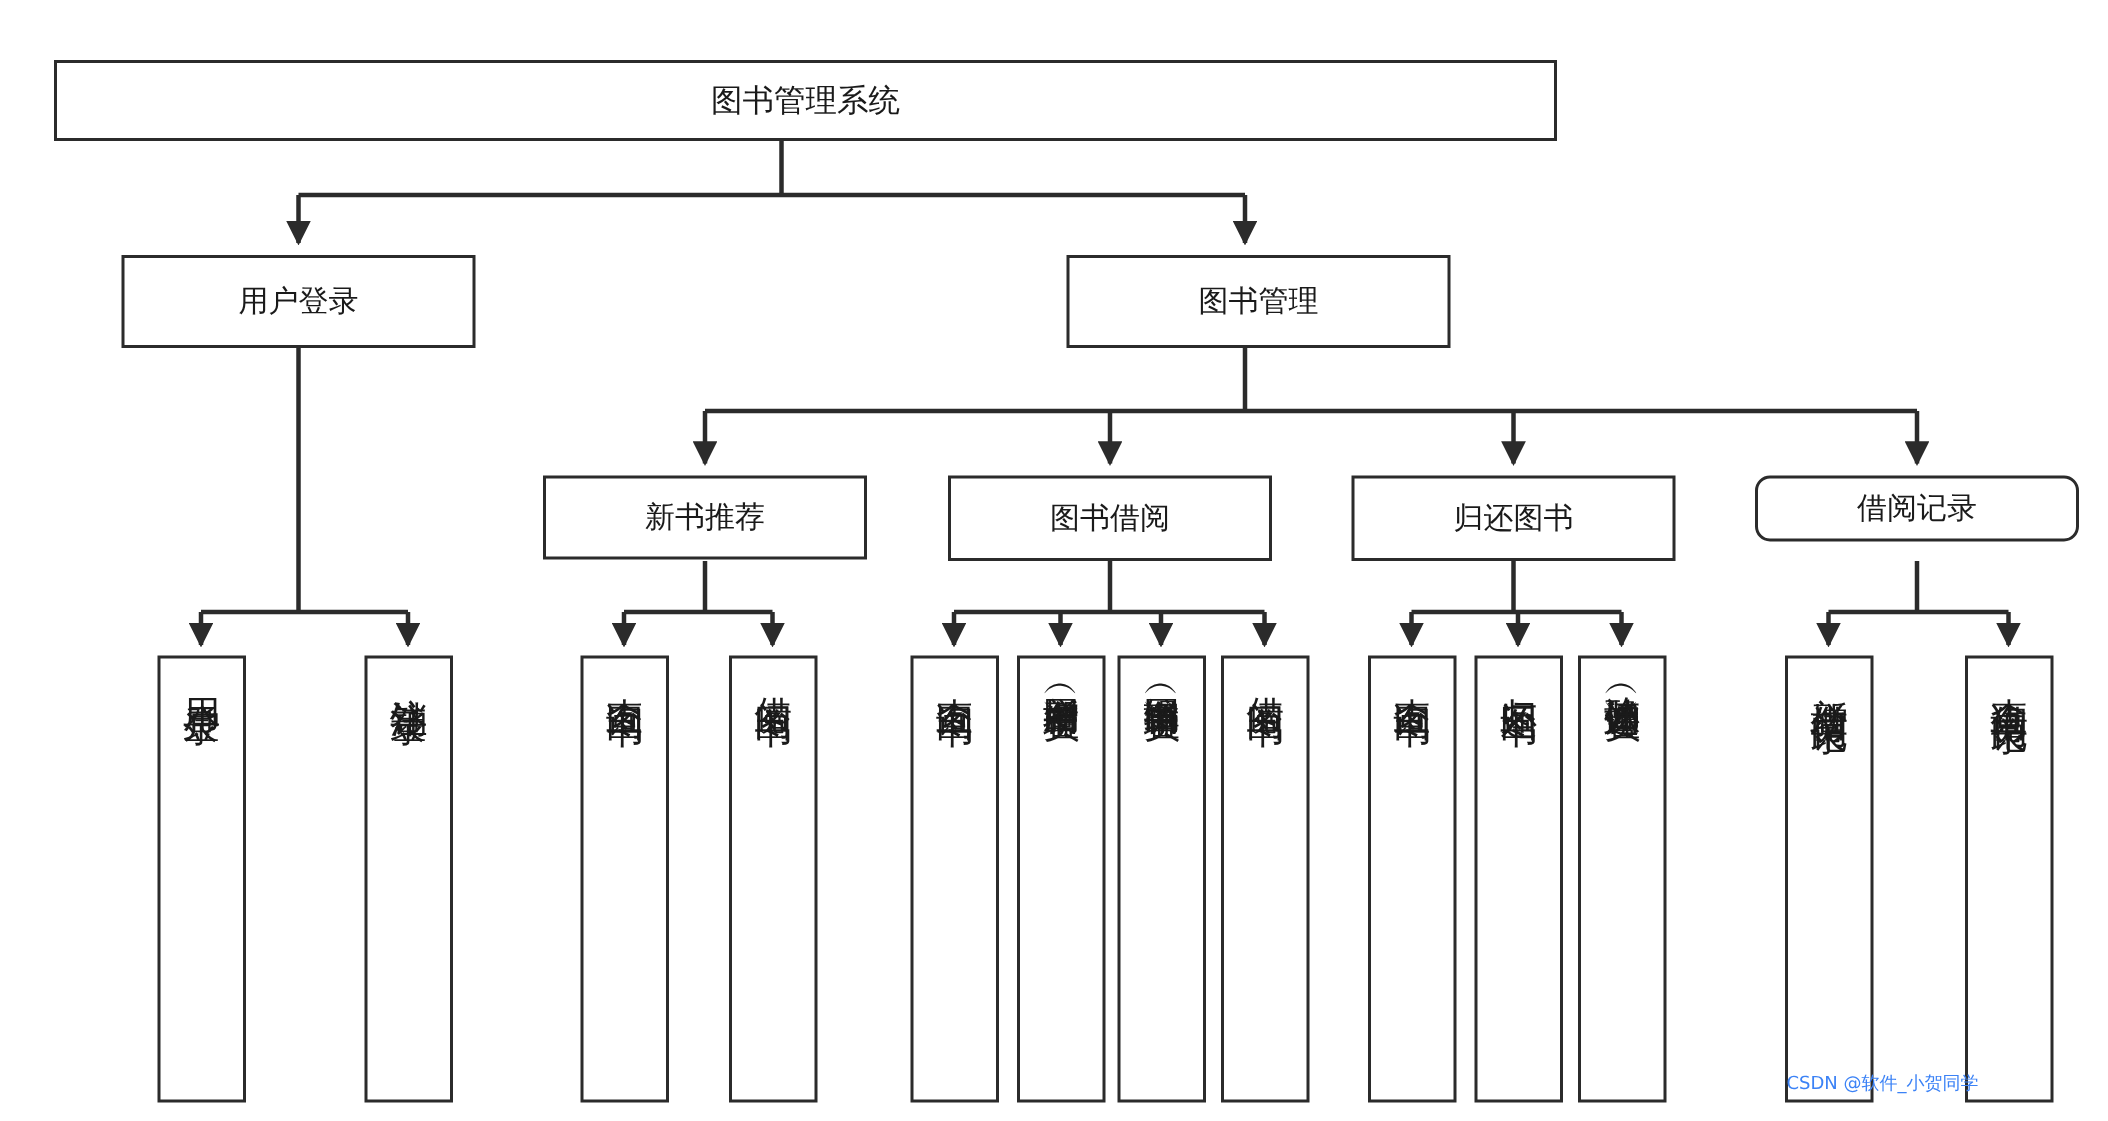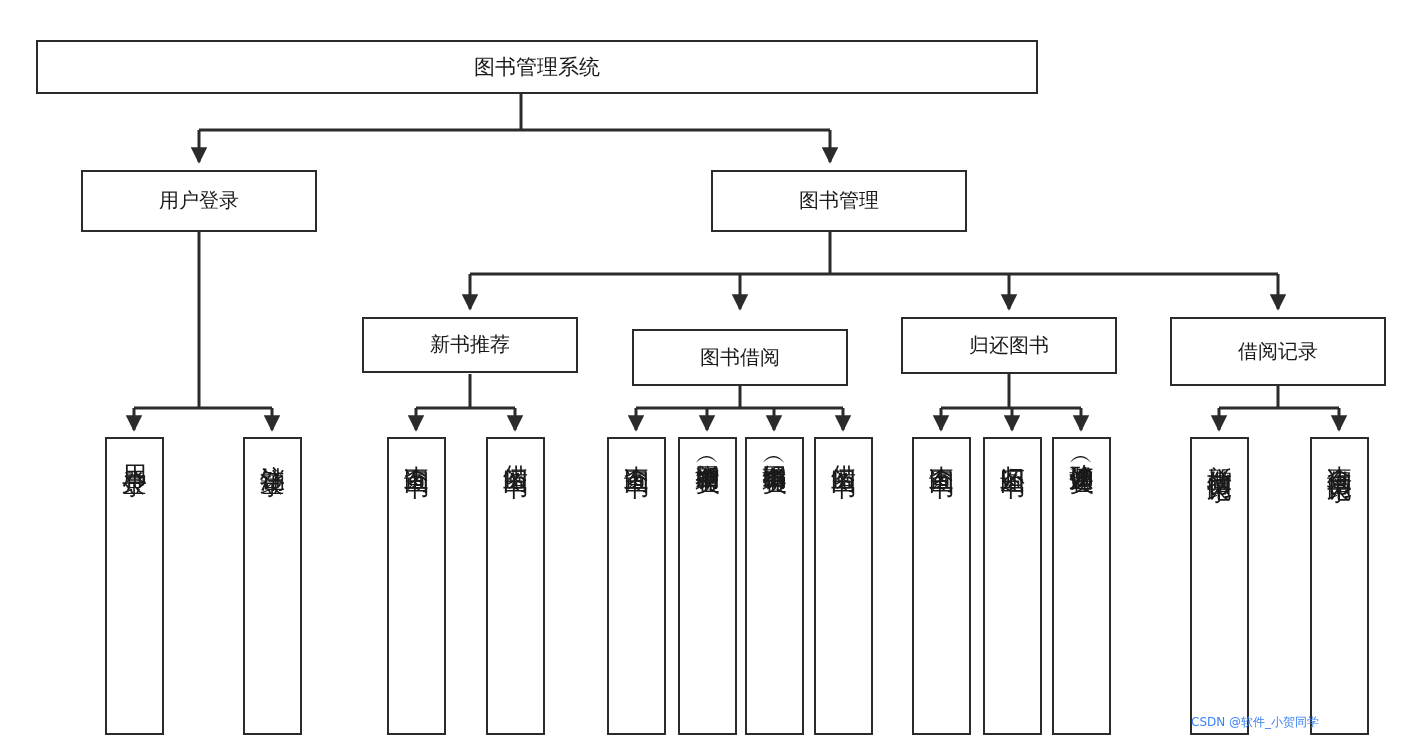--- a/index.html
+++ b/index.html
@@ -130,27 +130,27 @@
   <div class="node node-l2" style="left:81px; top:170px; width:236px; height:62px;">
     <span class="lbl">用户登录</span>
   </div>
   <div class="node node-l2" style="left:711px; top:170px; width:256px; height:62px;">
     <span class="lbl">图书管理</span>
   </div>
 
   <div class="node node-l3" style="left:362px; top:317px; width:216px; height:56px;">
     <span class="lbl">新书推荐</span>
   </div>
-  <div class="node node-l3" style="left:632px; top:329px; width:216px; height:57px;">
+  <div class="node node-l3" style="left:632px; top:317px; width:216px; height:57px;">
     <span class="lbl">图书借阅</span>
   </div>
   <div class="node node-l3" style="left:901px; top:317px; width:216px; height:57px;">
     <span class="lbl">归还图书</span>
   </div>
-  <div class="node node-l3" style="left:1170px; top:317px; width:216px; height:69px;">
+  <div class="node node-l3" style="left:1170px; top:317px; width:216px; height:44px;border-radius:10px;">
     <span class="lbl">借阅记录</span>
   </div>
 
   <div class="node node-leaf" style="left:105px; top:437px; width:59px; height:298px;">
     <span class="lbl">用户登录</span>
   </div>
   <div class="node node-leaf" style="left:243px; top:437px; width:59px; height:298px;">
     <span class="lbl">注销登录</span>
   </div>
   <div class="node node-leaf" style="left:387px; top:437px; width:59px; height:298px;">

